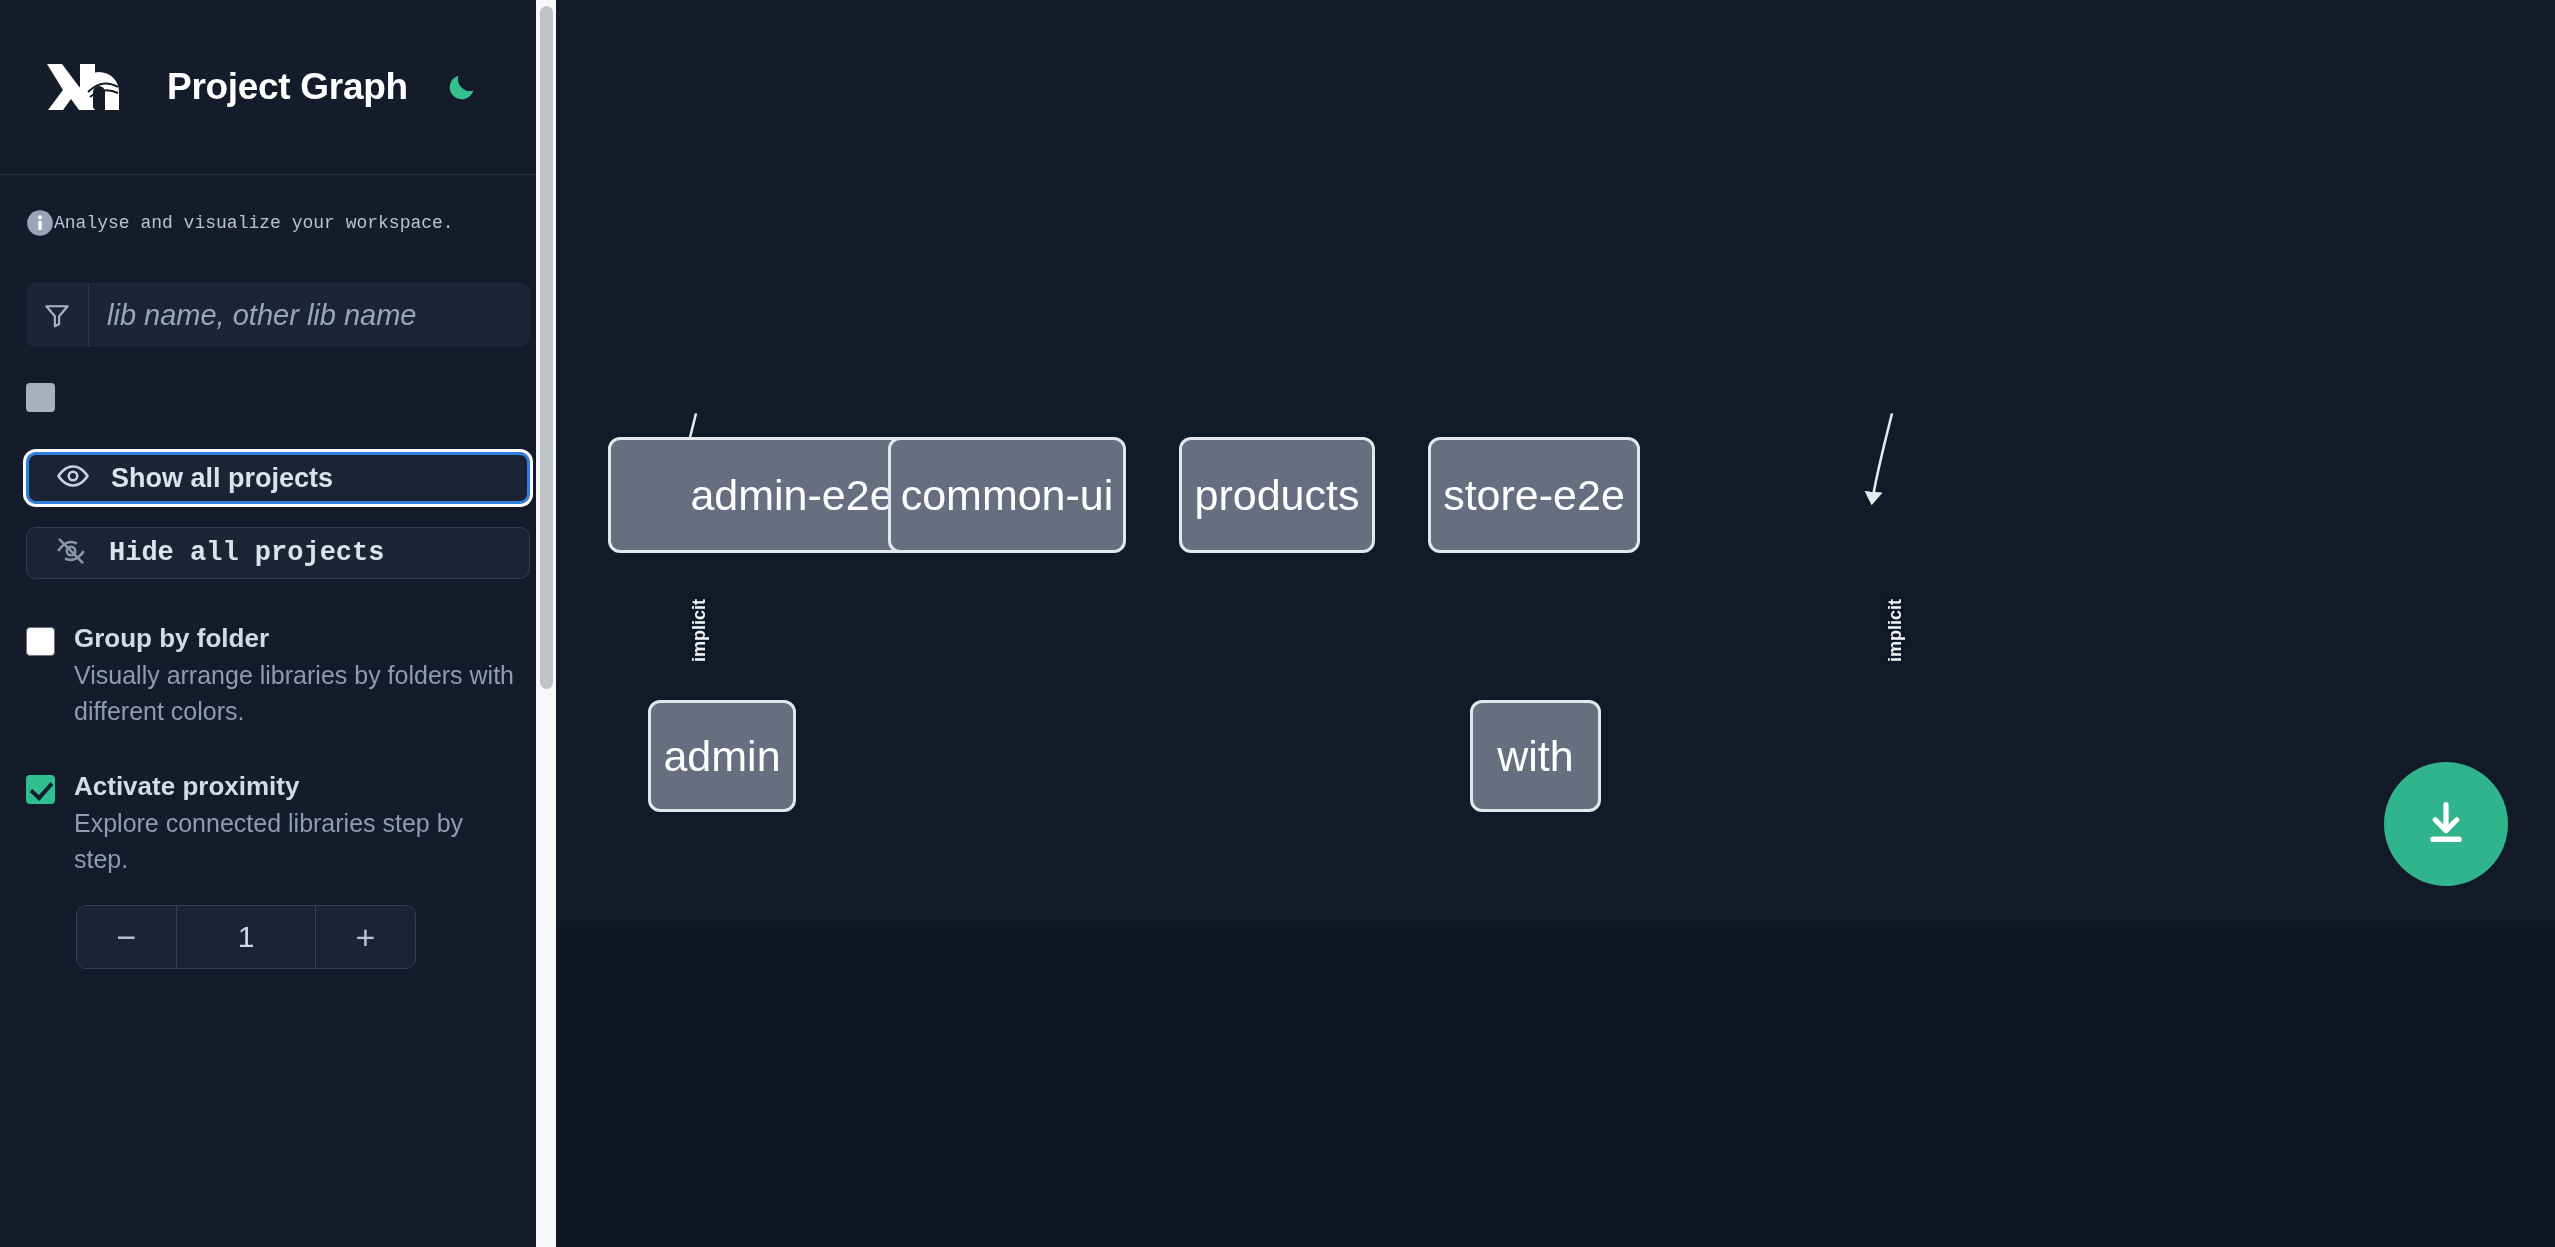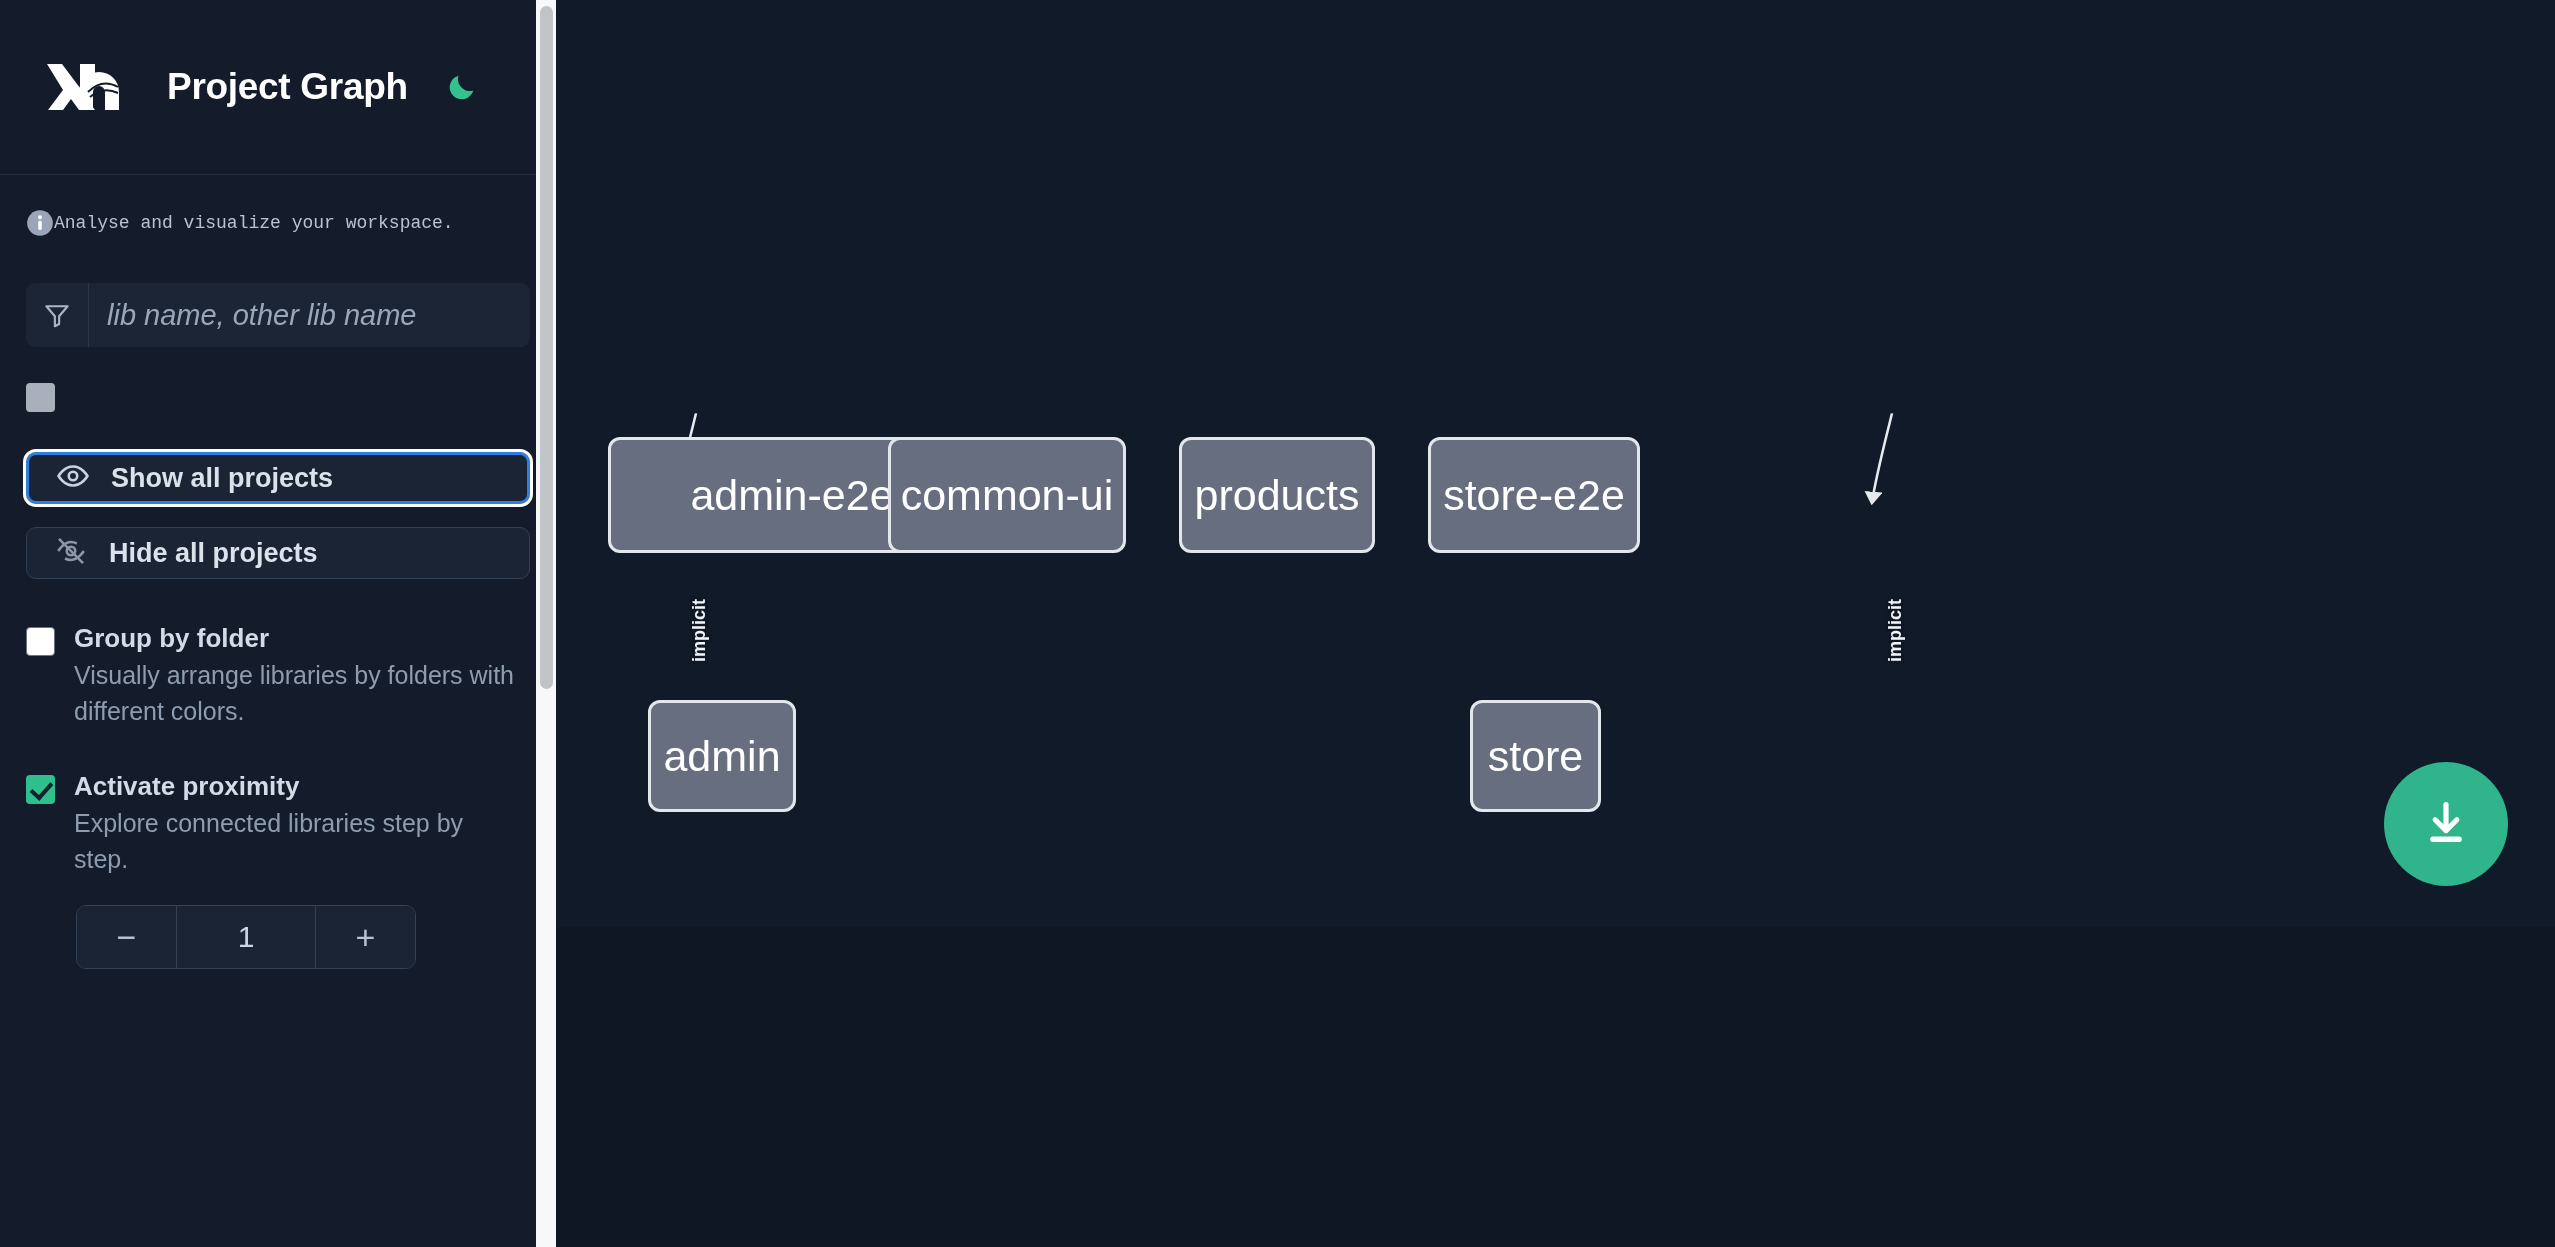--- a/index.html
+++ b/index.html
@@ -125,21 +125,21 @@
   .btn {
     display: flex; align-items: center;
     height: 52px;
     border-radius: 10px;
     background: #1b2434;
     border: 1px solid #333f52;
     padding-left: 27px;
     cursor: pointer;
     text-align: right;
   }
-  .btn + .btn { margin-top: 23px; }
+  .btn + .btn { margin-top: 23px; font-family: Liberation Mono, monospace; }
   .btn svg { width: 34px; height: 34px; flex: 0 0 34px; }
   .btn-label {
     margin-left: 21px;
     color: #dbe2ec;
     font-size: 27px;
     font-weight: 700;
   }
   .btn.focused {
     border: 3px solid #2f7fe0;
     outline: 3px solid #ffffff;
@@ -354,21 +354,21 @@
 
       <path d="M 1336 556 C 1328 600 1320 640 1316 676" fill="none" stroke="#e6e9ee" stroke-width="2.6" marker-end="url(#arrow)"></path>
     </svg>
 
     <div class="node" style="left:52px;  top:437px; width:368px; height:116px;">admin-e2e</div>
 
     <div class="node" style="left:332px; top:437px; width:238px; height:116px;">common-ui</div>
     <div class="node" style="left:623px; top:437px; width:196px; height:116px;">products</div>
     <div class="node" style="left:872px; top:437px; width:212px; height:116px;">store-e2e</div>
     <div class="node" style="left:92px;  top:700px; width:148px; height:112px;">admin</div>
-    <div class="node" style="left:914px; top:700px; width:131px; height:112px;">store</div>
+    <div class="node" style="left:914px; top:700px; width:131px; height:112px;">with</div>
 
     <div class="edge-label" style="left:103px; top:620px; width:80px; text-align:center;">implicit</div>
     <div class="edge-label" style="left:1299px; top:620px; width:80px; text-align:center;">implicit</div>
 
     <button class="fab">
       <span>
         <svg viewBox="0 0 24 24" xmlns="http://www.w3.org/2000/svg">
           <path stroke="#ffffff" stroke-width="2.4" stroke-linecap="round" d="M12 3.5v11"></path>
           <path fill="none" stroke="#ffffff" stroke-width="2.4" stroke-linecap="round" stroke-linejoin="round" d="M7 10.5l5 5 5-5"></path>
           <path stroke="#ffffff" stroke-width="2.6" stroke-linecap="round" d="M6 19.5h12"></path>

